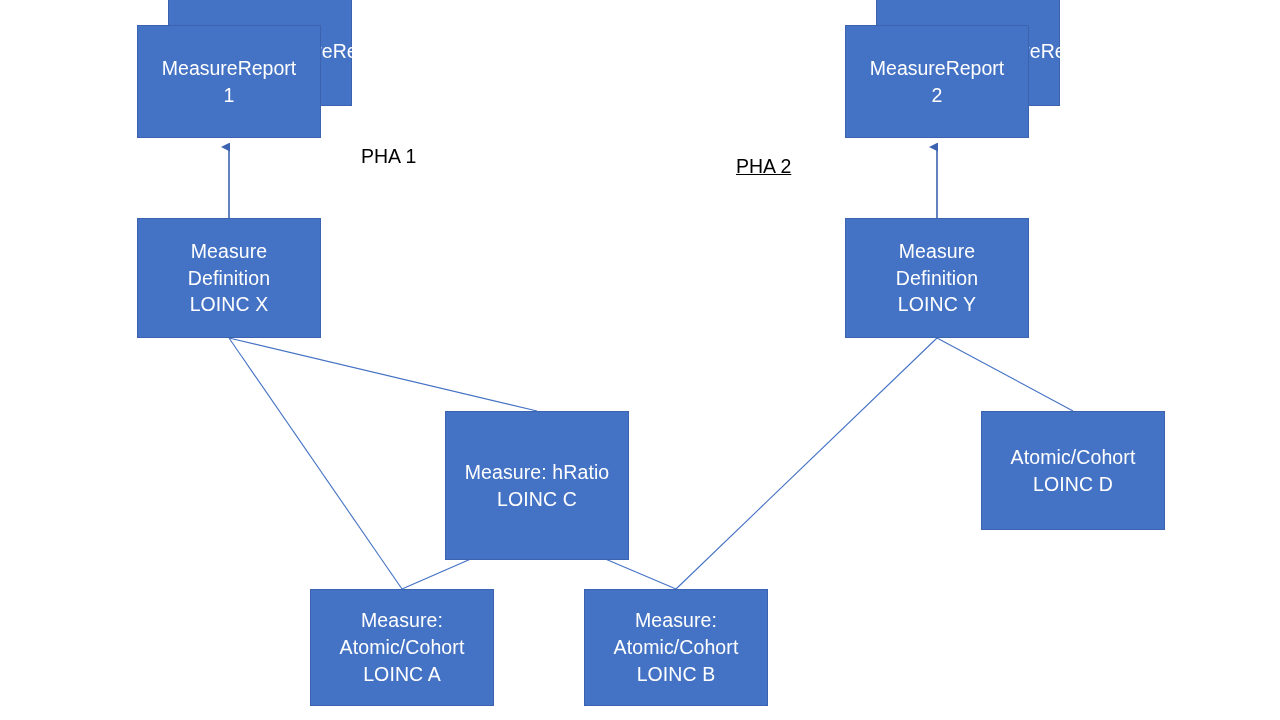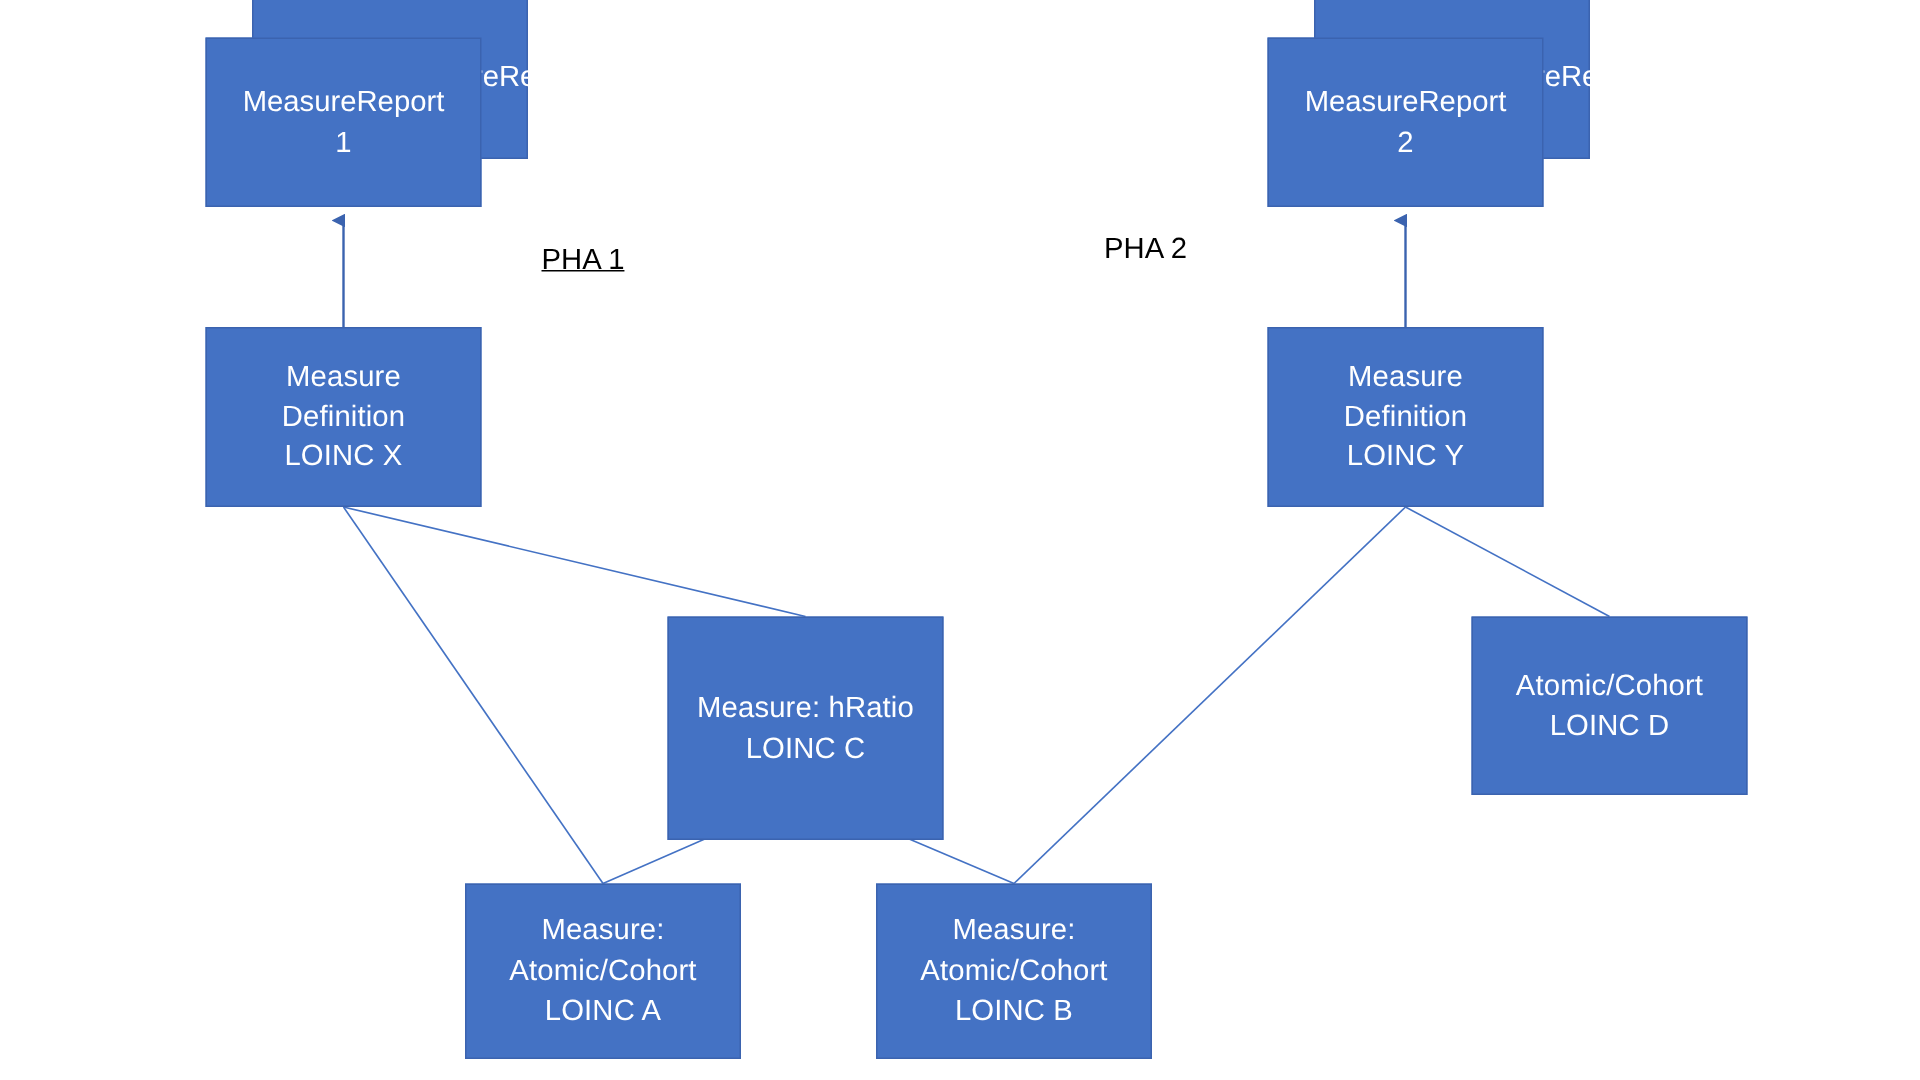--- a/index.html
+++ b/index.html
@@ -122,22 +122,22 @@
     <div class="card back2" style="left:60px; top:-26px; width:155px; height:110px;"></div>
     <div class="card back1" style="left:31px; top:0px; width:184px; height:110px;">
       <span class="ln" style="margin-left:128px;">MeasureReport</span>
     </div>
     <div class="card front" style="left:0px; top:29px; width:184px; height:113px;">
       <span class="ln">MeasureReport</span>
       <span class="ln">2</span>
     </div>
   </div>
 
-  <div class="plabel" style="left:361px; top:162px;text-decoration:underline;">PHA 1</div>
-  <div class="plabel" style="left:736px; top:155px;">PHA 2</div>
+  <div class="plabel" style="left:361px; top:145px;">PHA 1</div>
+  <div class="plabel" style="left:736px; top:155px;text-decoration:underline;">PHA 2</div>
 
   <div class="node" style="left:137px; top:218px; width:184px; height:120px;">
     <span class="ln">Measure</span>
     <span class="ln">Definition</span>
     <span class="ln">LOINC X</span>
   </div>
 
   <div class="node" style="left:845px; top:218px; width:184px; height:120px;">
     <span class="ln">Measure</span>
     <span class="ln">Definition</span>

